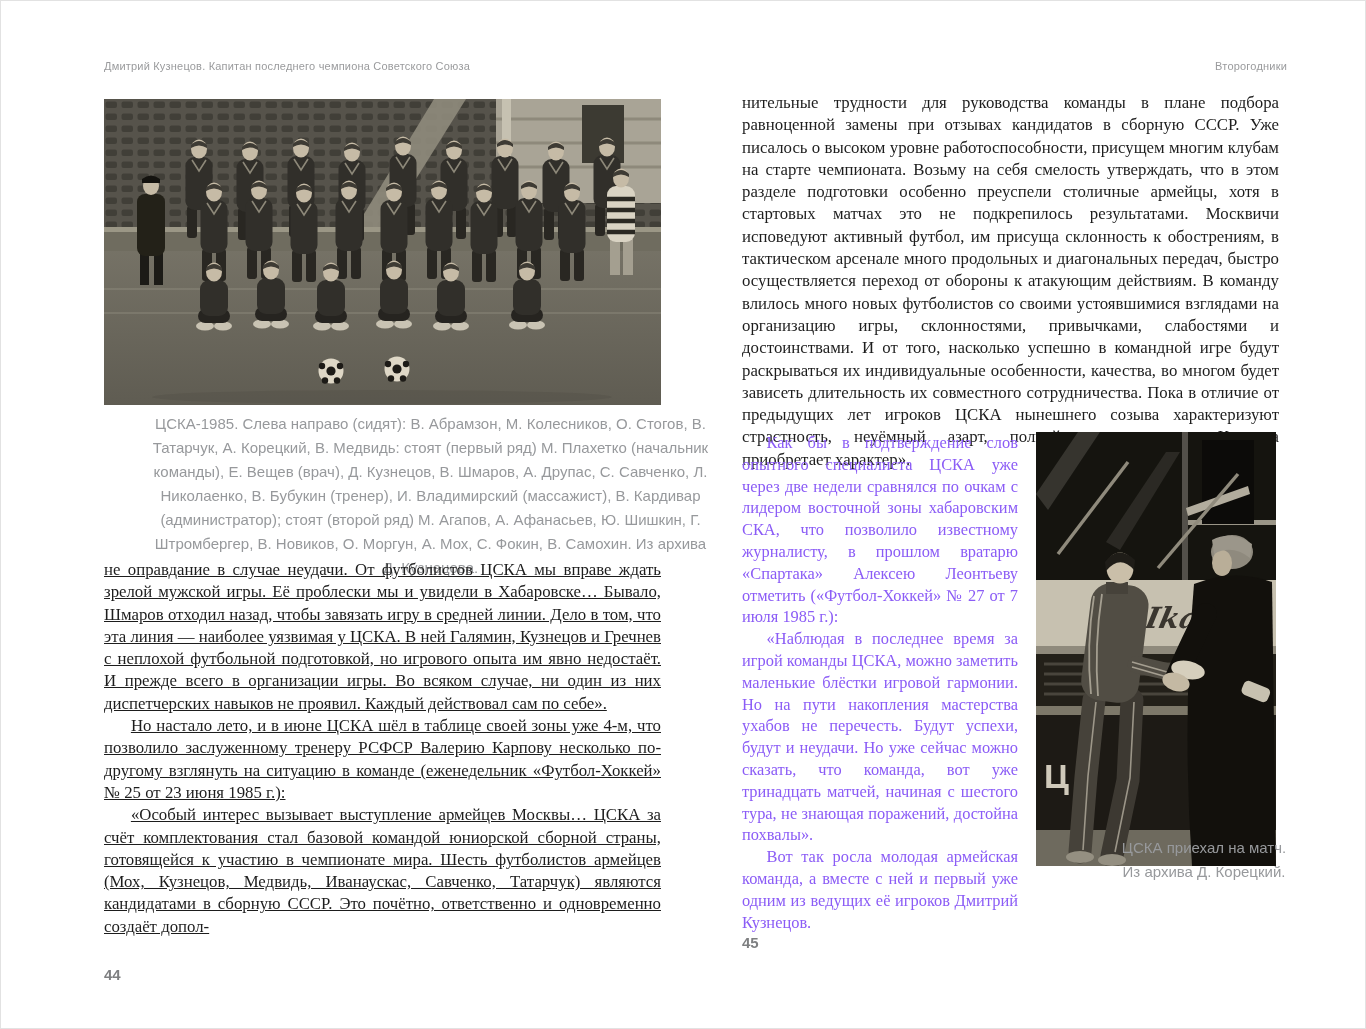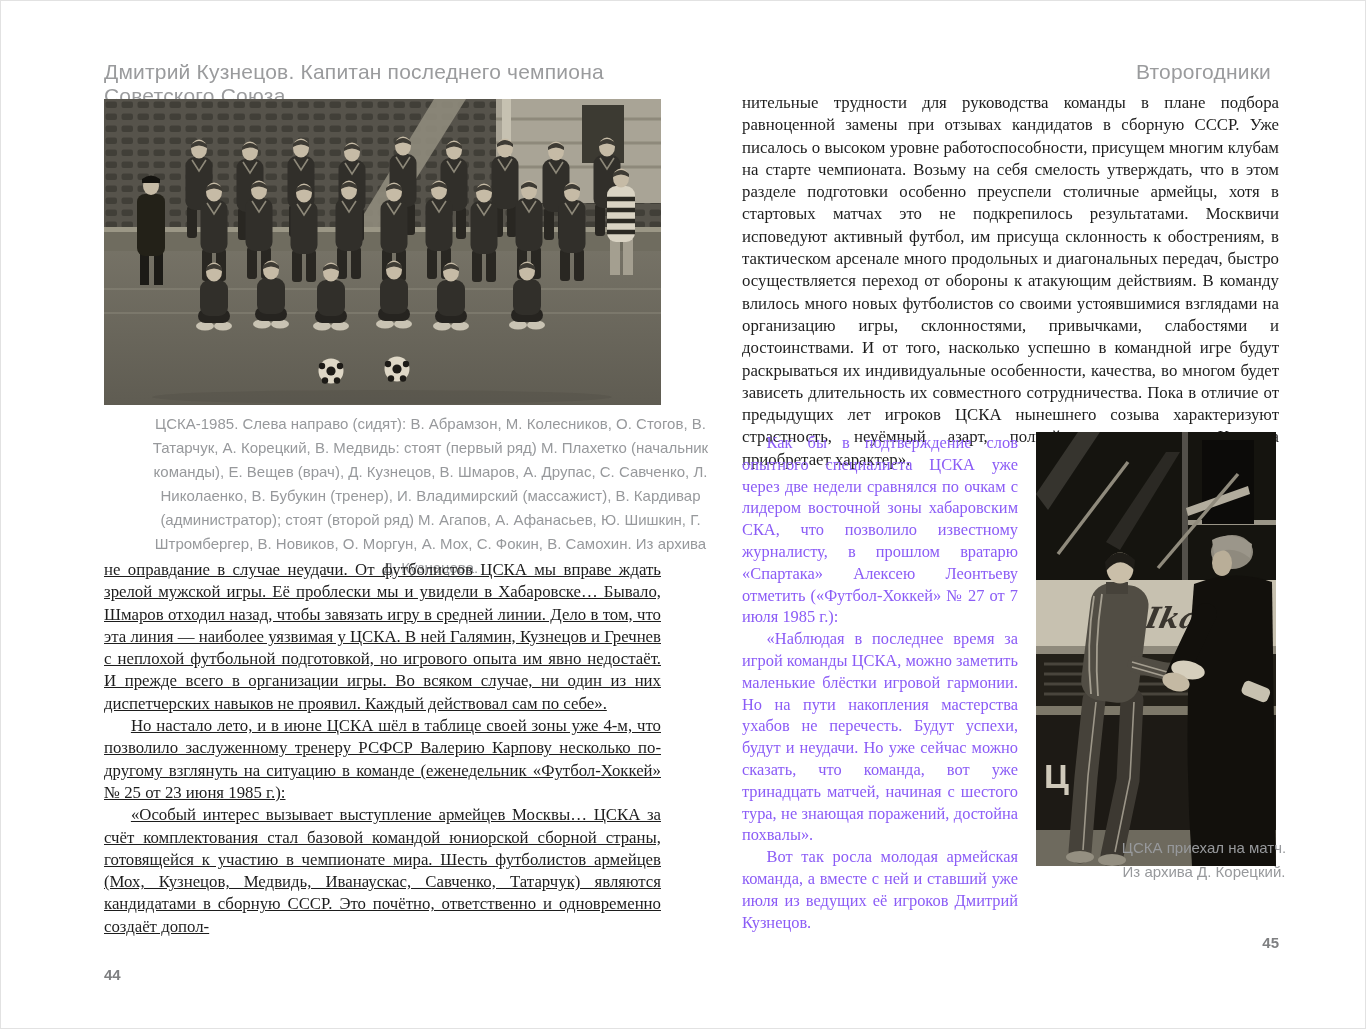--- a/index.html
+++ b/index.html
@@ -3,21 +3,21 @@
 <meta charset="utf-8">
 <style>
   html,body{margin:0;padding:0;background:#ffffff;}
   #stage{
     position:relative;width:1366px;height:1029px;background:#ffffff;
     box-shadow:inset 0 0 0 1px #e2e2e2;
     font-family:"Liberation Serif", serif;color:#1d1d1d;overflow:hidden;
   }
   .abs{position:absolute;}
   .running-header{
-    font-family:"Liberation Sans", sans-serif;font-size:21px;color:#9a9b9d;
+    font-family:"Liberation Sans", sans-serif;font-size:11px;color:#9a9b9d;
     letter-spacing:.2px;
   }
   .photo-frame{overflow:hidden;background:#6b6859;}
   .photo-frame svg{display:block;width:100%;height:100%;}
   .caption{
     font-family:"Liberation Sans", sans-serif;font-size:15px;line-height:24px;
     color:#97999c;text-align:center;margin-left:48px;
   }
   .bodytext p{
     margin:0;font-size:16.8px;line-height:22.3px;text-align:justify;
@@ -142,30 +142,30 @@
   <div class="abs caption" style="left:104px;top:412px;width:557px;">ЦСКА-1985. Слева направо (сидят): В. Абрамзон, М. Колесников, О. Стогов, В. Татарчук, А. Корецкий, В. Медвидь: стоят (первый ряд) М. Плахетко (начальник команды), Е. Вещев (врач), Д. Кузнецов, В. Шмаров, А. Друпас, С. Савченко, Л. Николаенко, В. Бубукин (тренер), И. Владимирский (массажист), В. Кардивар (администратор); стоят (второй ряд) М. Агапов, А. Афанасьев, Ю. Шишкин, Г. Штромбергер, В. Новиков, О. Моргун, А. Мох, С. Фокин, В. Самохин. Из архива Д. Кузнецова.</div>
 
   <div class="abs bodytext" style="left:104px;top:559px;width:557px;text-decoration:underline;">
     <p>не оправдание в случае неудачи. От футболистов ЦСКА мы вправе ждать зрелой мужской игры. Её проблески мы и увидели в Хабаровске… Бывало, Шмаров отходил назад, чтобы завязать игру в средней линии. Дело в том, что эта линия — наиболее уязвимая у ЦСКА. В ней Галямин, Кузнецов и Гречнев с неплохой футбольной подготовкой, но игрового опыта им явно недостаёт. И прежде всего в организации игры. Во всяком случае, ни один из них диспетчерских навыков не проявил. Каждый действовал сам по себе».</p>
     <p class="indent">Но настало лето, и в июне ЦСКА шёл в таблице своей зоны уже 4-м, что позволило заслуженному тренеру РСФСР Валерию Карпову несколько по-другому взглянуть на ситуацию в команде (еженедельник «Футбол-Хоккей» № 25 от 23 июня 1985 г.):</p>
     <p class="indent">«Особый интерес вызывает выступление армейцев Москвы… ЦСКА за счёт комплектования стал базовой командой юниорской сборной страны, готовящейся к участию в чемпионате мира. Шесть футболистов армейцев (Мох, Кузнецов, Медвидь, Иванаускас, Савченко, Татарчук) являются кандидатами в сборную СССР. Это почётно, ответственно и одновременно создаёт допол-</p>
   </div>
 
   <div class="abs page-num" style="left:104px;top:966px;">44</div>
 
-  <div class="abs running-header" style="left:734px;top:60px;width:537px;text-align:right;">Второгодники</div>
+  <div class="abs running-header" style="left:750px;top:60px;width:537px;text-align:right;">Второгодники</div>
 
   <div class="abs bodytext" style="left:742px;top:92px;width:537px;">
     <p>нительные трудности для руководства команды в плане подбора равноценной замены при отзывах кандидатов в сборную СССР. Уже писалось о высоком уровне работоспособности, присущем многим клубам на старте чемпионата. Возьму на себя смелость утверждать, что в этом разделе подготовки особенно преуспели столичные армейцы, хотя в стартовых матчах это не подкрепилось результатами. Москвичи исповедуют активный футбол, им присуща склонность к обострениям, в тактическом арсенале много продольных и диагональных передач, быстро осуществляется переход от обороны к атакующим действиям. В команду влилось много новых футболистов со своими устоявшимися взглядами на организацию игры, склонностями, привычками, слабостями и достоинствами. И от того, насколько успешно в командной игре будут раскрываться их индивидуальные особенности, качества, во многом будет зависеть длительность их совместного сотрудничества. Пока в отличие от предыдущих лет игроков ЦСКА нынешнего созыва характеризуют страстность, неуёмный азарт, полнейшая самоотдача. Команда приобретает характер».</p>
   </div>
 
   <div class="abs colbody" style="left:742px;top:432px;width:276px;">
     <p class="indent">Как бы в подтверждение слов опытного специалиста ЦСКА уже через две недели сравнялся по очкам с лидером восточной зоны хабаровским СКА, что позволило известному журналисту, в прошлом вратарю «Спартака» Алексею Леонтьеву отметить («Футбол-Хоккей» № 27 от 7 июля 1985 г.):</p>
     <p class="indent">«Наблюдая в последнее время за игрой команды ЦСКА, можно заметить маленькие блёстки игровой гармонии. Но на пути накопления мастерства ухабов не перечесть. Будут успехи, будут и неудачи. Но уже сейчас можно сказать, что команда, вот уже тринадцать матчей, начиная с шестого тура, не знающая поражений, достойна похвалы».</p>
-    <p class="indent">Вот так росла молодая армейская команда, а вместе с ней и ставший уже июля из ведущих её игроков Дмитрий Кузнецов.</p>
+    <p class="indent">Вот так росла молодая армейская команда, а вместе с ней и первый уже одним из ведущих её игроков Дмитрий Кузнецов.</p>
   </div>
 
   <div class="abs photo-frame" style="left:1036px;top:432px;width:240px;height:434px;">
     <svg viewBox="0 0 240 434" preserveAspectRatio="none">
       <rect width="240" height="434" fill="#2a2722"></rect>
 
       <rect width="240" height="148" fill="#15140f"></rect>
       <polygon points="0,62 42,0 64,0 12,78" fill="#cfc9ba" opacity=".18"></polygon>
       <polygon points="70,110 130,20 144,20 84,118" fill="#cfc9ba" opacity=".12"></polygon>
       <rect x="146" y="0" width="6" height="148" fill="#53504a"></rect>
@@ -214,15 +214,15 @@
       <ellipse cx="152" cy="238" rx="17" ry="9" fill="#d6cfbd" transform="rotate(12 152 238)"></ellipse>
       <ellipse cx="140" cy="250" rx="14" ry="9" fill="#c4b9a3" transform="rotate(18 140 250)"></ellipse>
     </svg>
   </div>
 
   <div class="abs caption" style="left:1036px;top:836px;width:240px;">
     <div>ЦСКА приехал на матч.</div>
     <div>Из архива Д. Корецкий.</div>
   </div>
 
-  <div class="abs page-num" style="left:742px;top:934px;width:537px;text-align:right;">45</div>
+  <div class="abs page-num" style="left:742px;top:934px;width:537px;">45</div>
 
 </div>
 
 </body></html>

